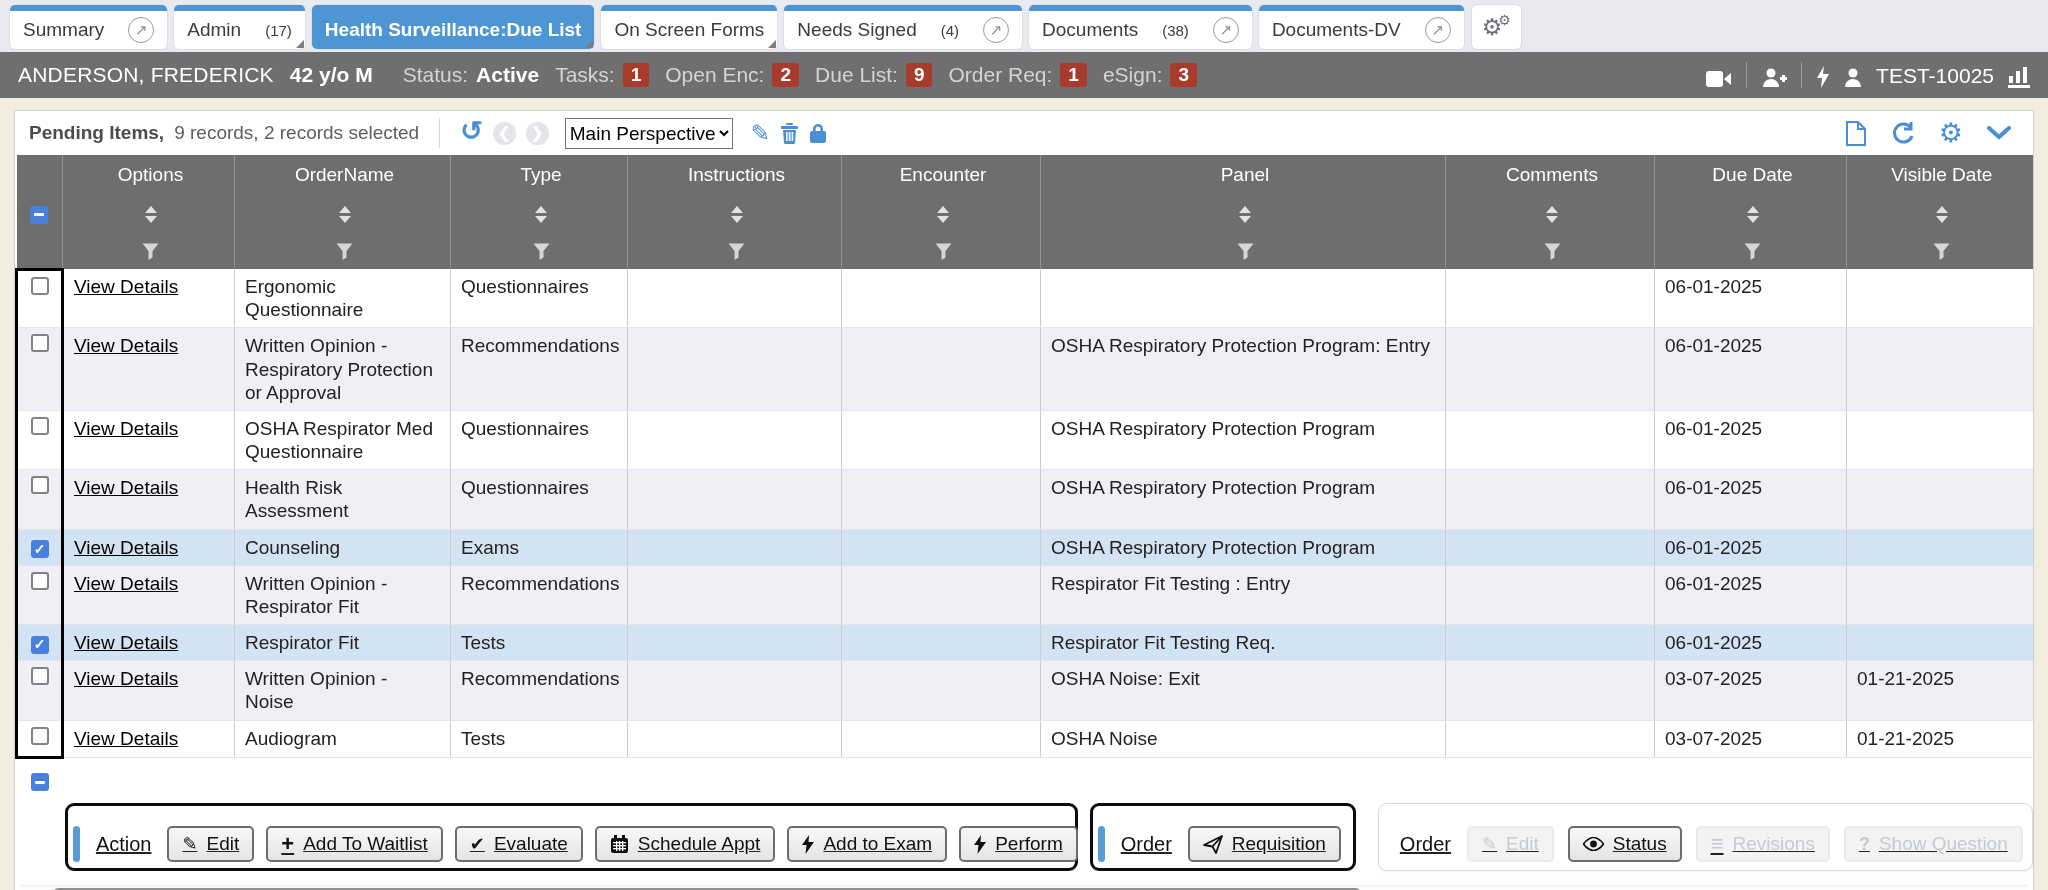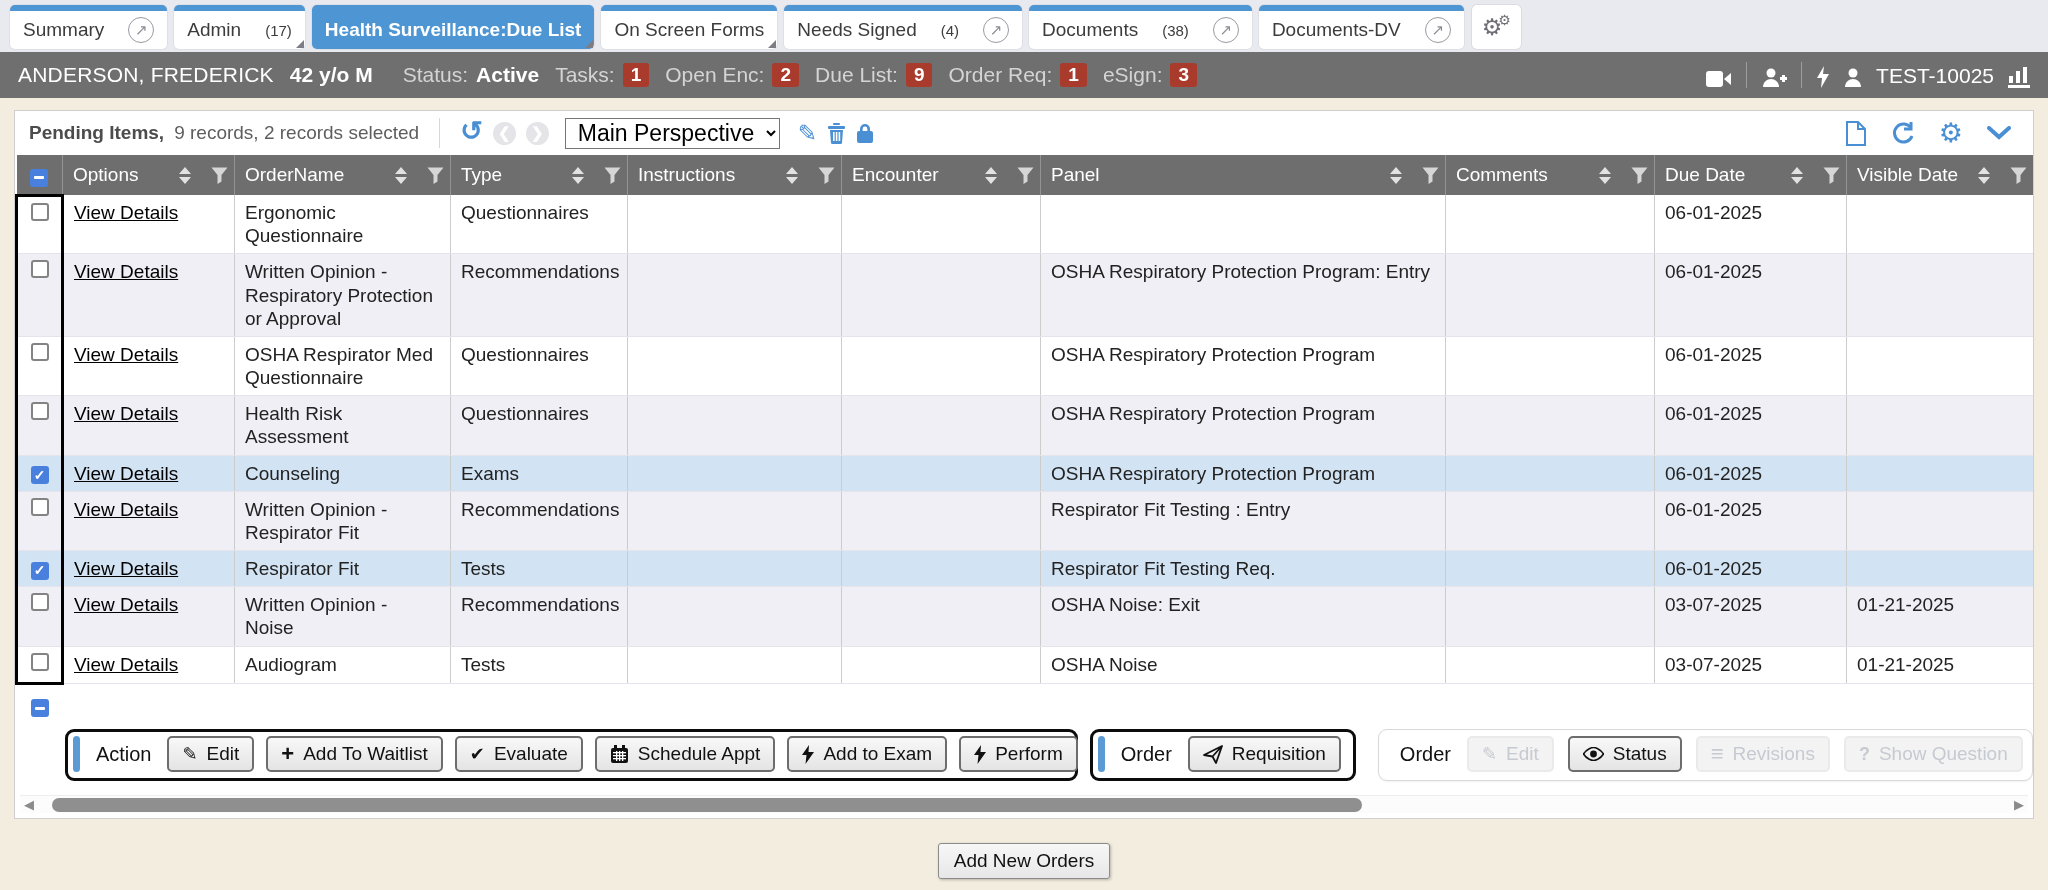--- a/index.html
+++ b/index.html
@@ -37,31 +37,31 @@
   
   .panel { margin:12px 14px 0 14px; background:#fff; border:1px solid #cfcfcf; }
 
   
   .toolbar { height:44px; display:flex; align-items:center; padding:0 14px; gap:10px; }
   .tb-title { font-weight:bold; color:#4c4c4c; }
   .tb-sub { color:#5e5e5e; }
   .tb-div { width:1px; height:30px; background:#d8d8d8; margin:0 10px; }
   .tb-undo { color:#4a8fd3; font-size:27px; font-weight:bold; line-height:1; margin-top:-3px; }
   .tb-nav { width:23px; height:23px; border-radius:50%; background:#e4e4e9; color:#fff; display:flex; align-items:center; justify-content:center; font-size:15px; font-weight:bold; }
-  .tb-select { height:31px; font-size:23px; font-family:"Liberation Sans",sans-serif; border:1px solid #767676; background:#fff; padding:0 8px; margin-left:6px; }
+  .tb-select { height:31px; font-size:19px; font-family:"Liberation Sans",sans-serif; border:1px solid #767676; background:#fff; padding:0 0; margin-left:6px; }
   .tb-ico { color:#4a8fd3; display:flex; align-items:center; }
   .tb-ico.glyph { font-size:23px; line-height:1; }
   .tb-right { margin-left:auto; display:flex; align-items:center; gap:24px; padding-right:8px; }
 
   
   table { border-collapse:collapse; table-layout:fixed; width:2016px; }
   thead th { background:#6e6e6e; color:#fff; font-weight:normal; font-size:19px; text-align:left;
              padding:9px 6px 9px 10px; border-right:1px solid #939393; vertical-align:middle; }
   thead th:last-child { border-right:none; }
-  .th-inner { display:flex; align-items:center; gap:20px; }
+  .th-inner { display:flex; align-items:center; gap:20px;flex-direction:column; }
   .th-label { flex:1 1 auto; overflow:hidden; white-space:nowrap; }
   .sort-stack { display:flex; flex-direction:column; gap:3px; align-items:center; }
   .sort-up { width:0; height:0; border-left:6px solid transparent; border-right:6px solid transparent; border-bottom:7px solid #e2e2e2; }
   .sort-dn { width:0; height:0; border-left:6px solid transparent; border-right:6px solid transparent; border-top:7px solid #e2e2e2; }
   tbody td { font-size:19px; padding:6px 10px; vertical-align:top; border-right:1px solid #ccc; border-bottom:1px solid #e4e4ea; line-height:1.22; background-clip:padding-box; }
   tbody td:last-child { border-right:none;margin-top:32px; }
   tbody tr.stripe td { background-color:#efeff5; }
   tbody tr.selected td { background-color:#d2e3f4; }
   td.cb-cell, th.cb-cell { text-align:center; padding:6px 0; }
   tbody td.cb-cell { border-left:3px solid #000; border-right:3px solid #000; }
@@ -71,21 +71,21 @@
   .cbx { width:18px; height:18px; border:2px solid #838383; border-radius:3px; background:#fff; display:inline-flex; align-items:center; justify-content:center; }
   .cbx.checked { background:#4a80dd; border-color:#4a80dd; color:#fff; font-size:14px; font-weight:bold; }
   .cbx.indet { background:#4a80dd; border-color:#4a80dd; }
   .cbx.indet::after { content:""; width:10px; height:3px; background:#fff; border-radius:1px; }
   .bold { font-weight:normal; }
 
   .selectall-row { padding:8px 0 4px 16px; }
 
   
   .actions-row { display:flex; align-items:stretch; padding:8px 0 10px 50px; gap:12px; }
-  .abox { border:3px solid #0c0c0c; border-radius:9px; background:#fff; display:flex; align-items:center; gap:14px; padding:4px 12px 6px 5px; }
+  .abox { border:3px solid #0c0c0c; border-radius:9px; background:#fff; display:flex; align-items:center; gap:14px; padding:20px 12px 6px 5px;text-decoration:underline; }
   .abox .accent { align-self:stretch; width:7px; border-radius:4px; background:#5b9bd5; }
   .abox2 { margin-left:0; }
   .abox3 { border:1px solid #d9d9d9; border-radius:9px; margin-left:10px; flex:1 1 auto; min-width:0; overflow:hidden; white-space:nowrap; box-shadow:0 1px 2px rgba(0,0,0,.05); }
   .agroup-label { font-size:20px; color:#111; padding:0 2px; }
   .abtn { display:inline-flex; align-items:center; gap:9px; background:linear-gradient(#f8f8f8,#e4e4e4);
           border:2px solid #6d6d6d; border-radius:5px; padding:5px 13px; font-size:19px; color:#111; cursor:pointer; flex:0 0 auto; }
   .abtn .aicon { display:inline-flex; align-items:center; font-size:18px; line-height:1; }
   .abtn.disabled { background:#f3f3f3; border-color:#eaeaea; color:#c6cad1; cursor:default; }
   .abtn.disabled .aicon { color:#c6cad1; }
 

